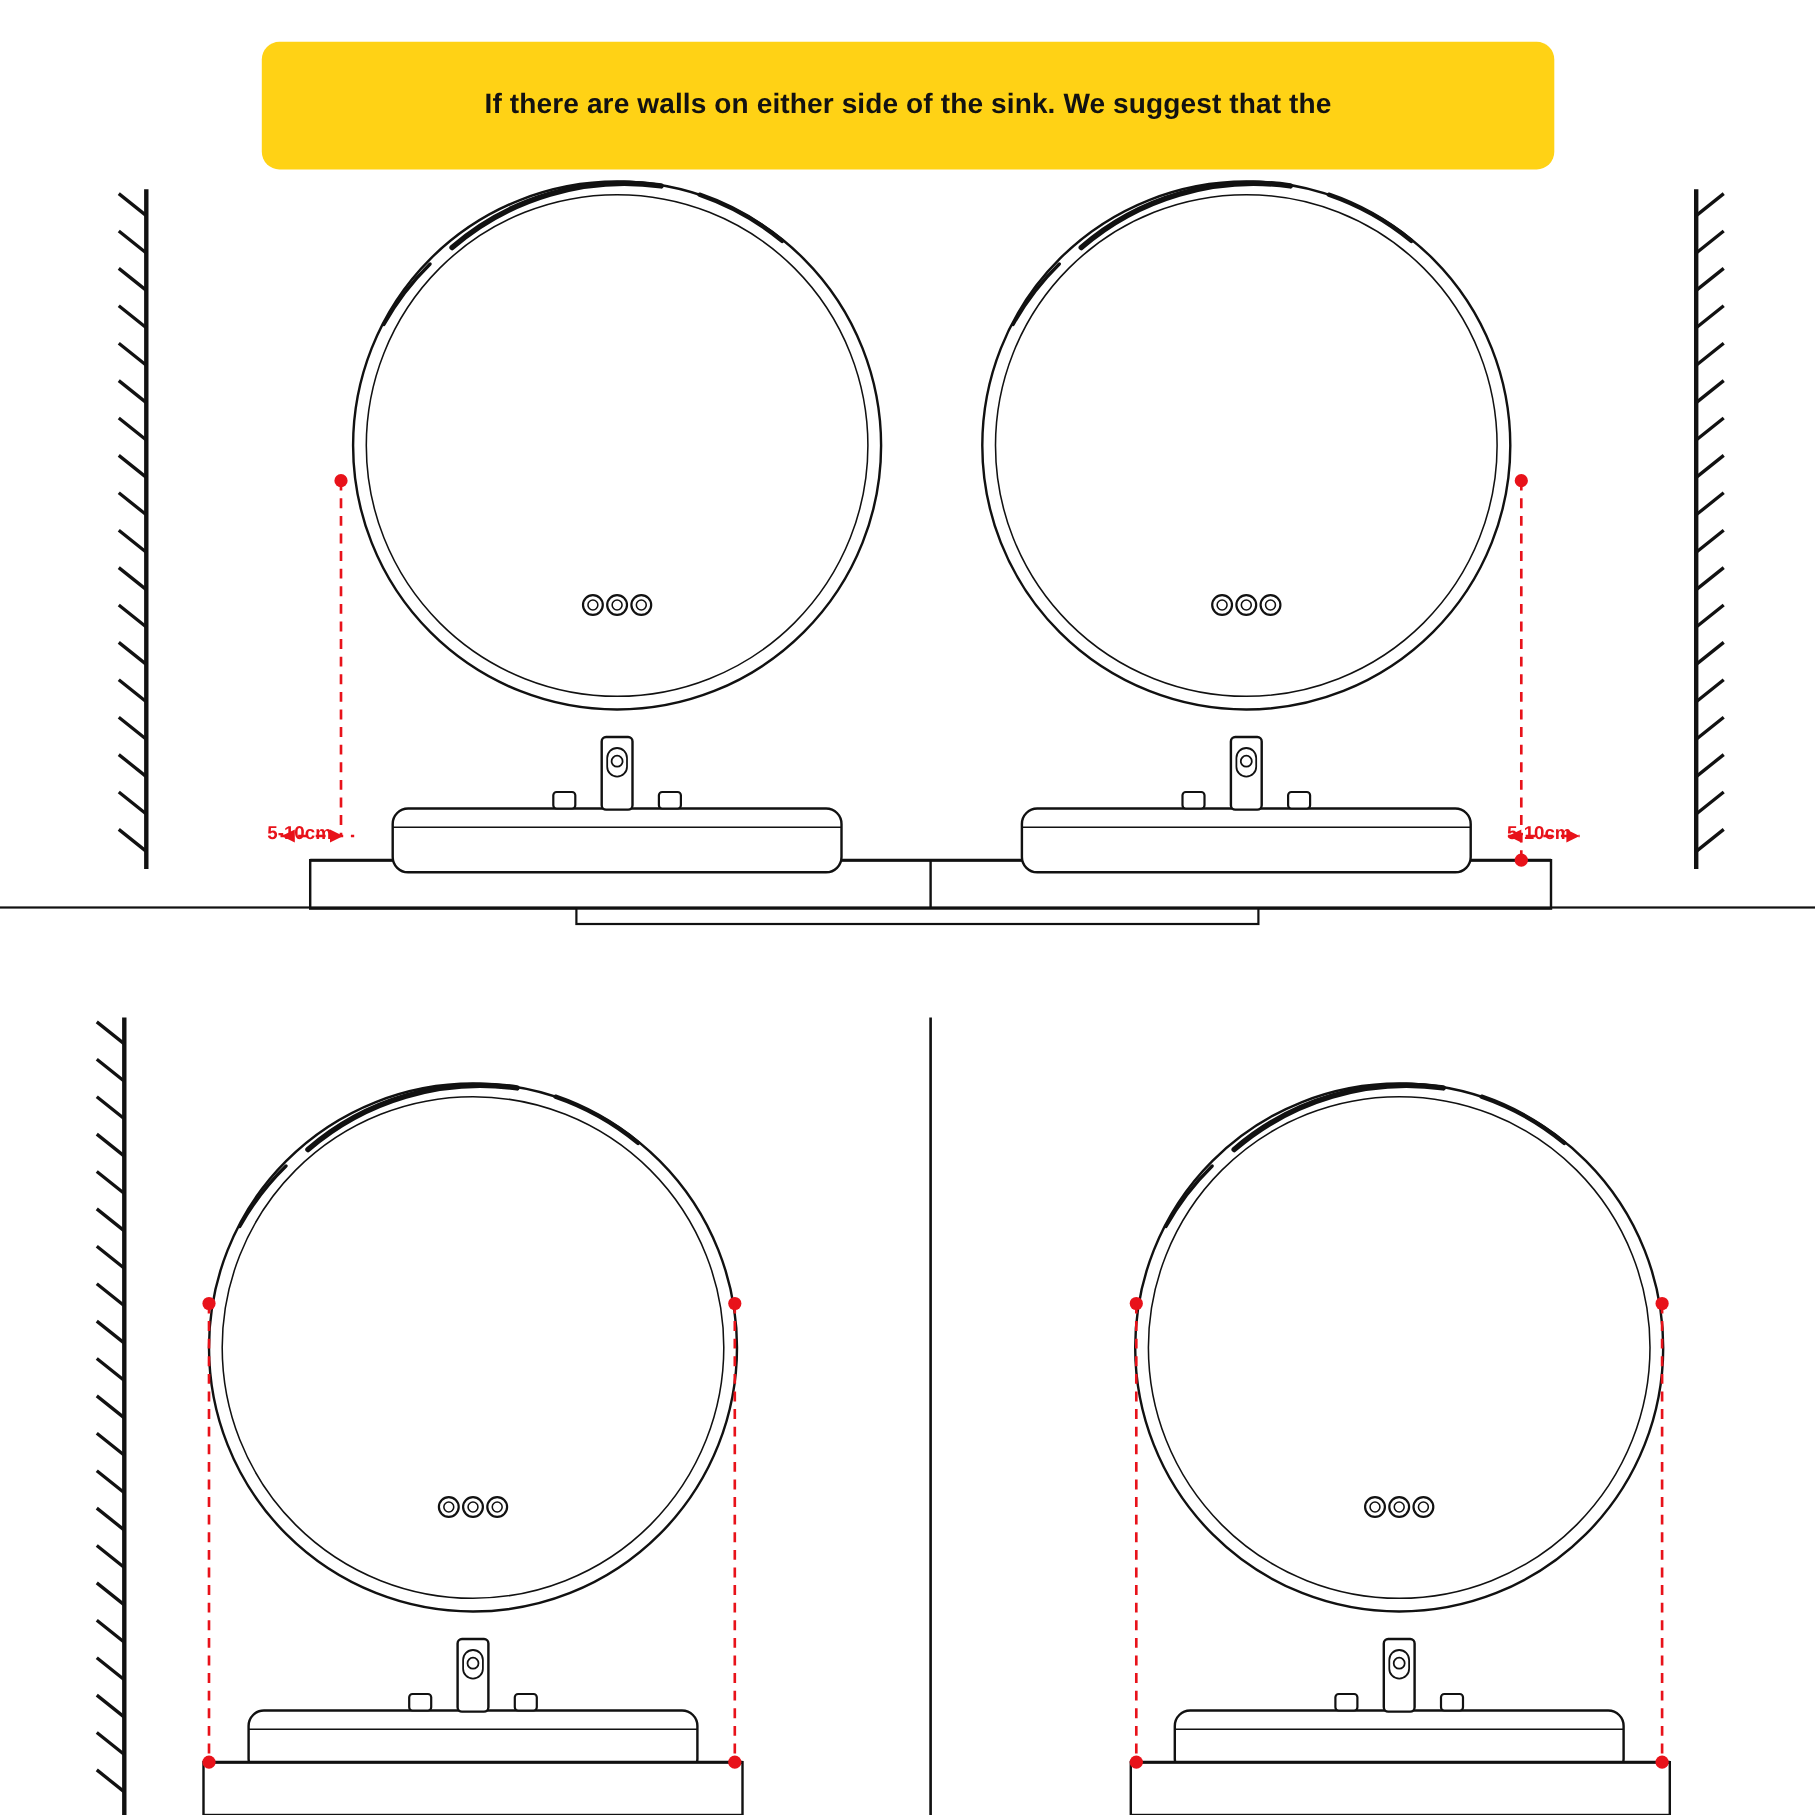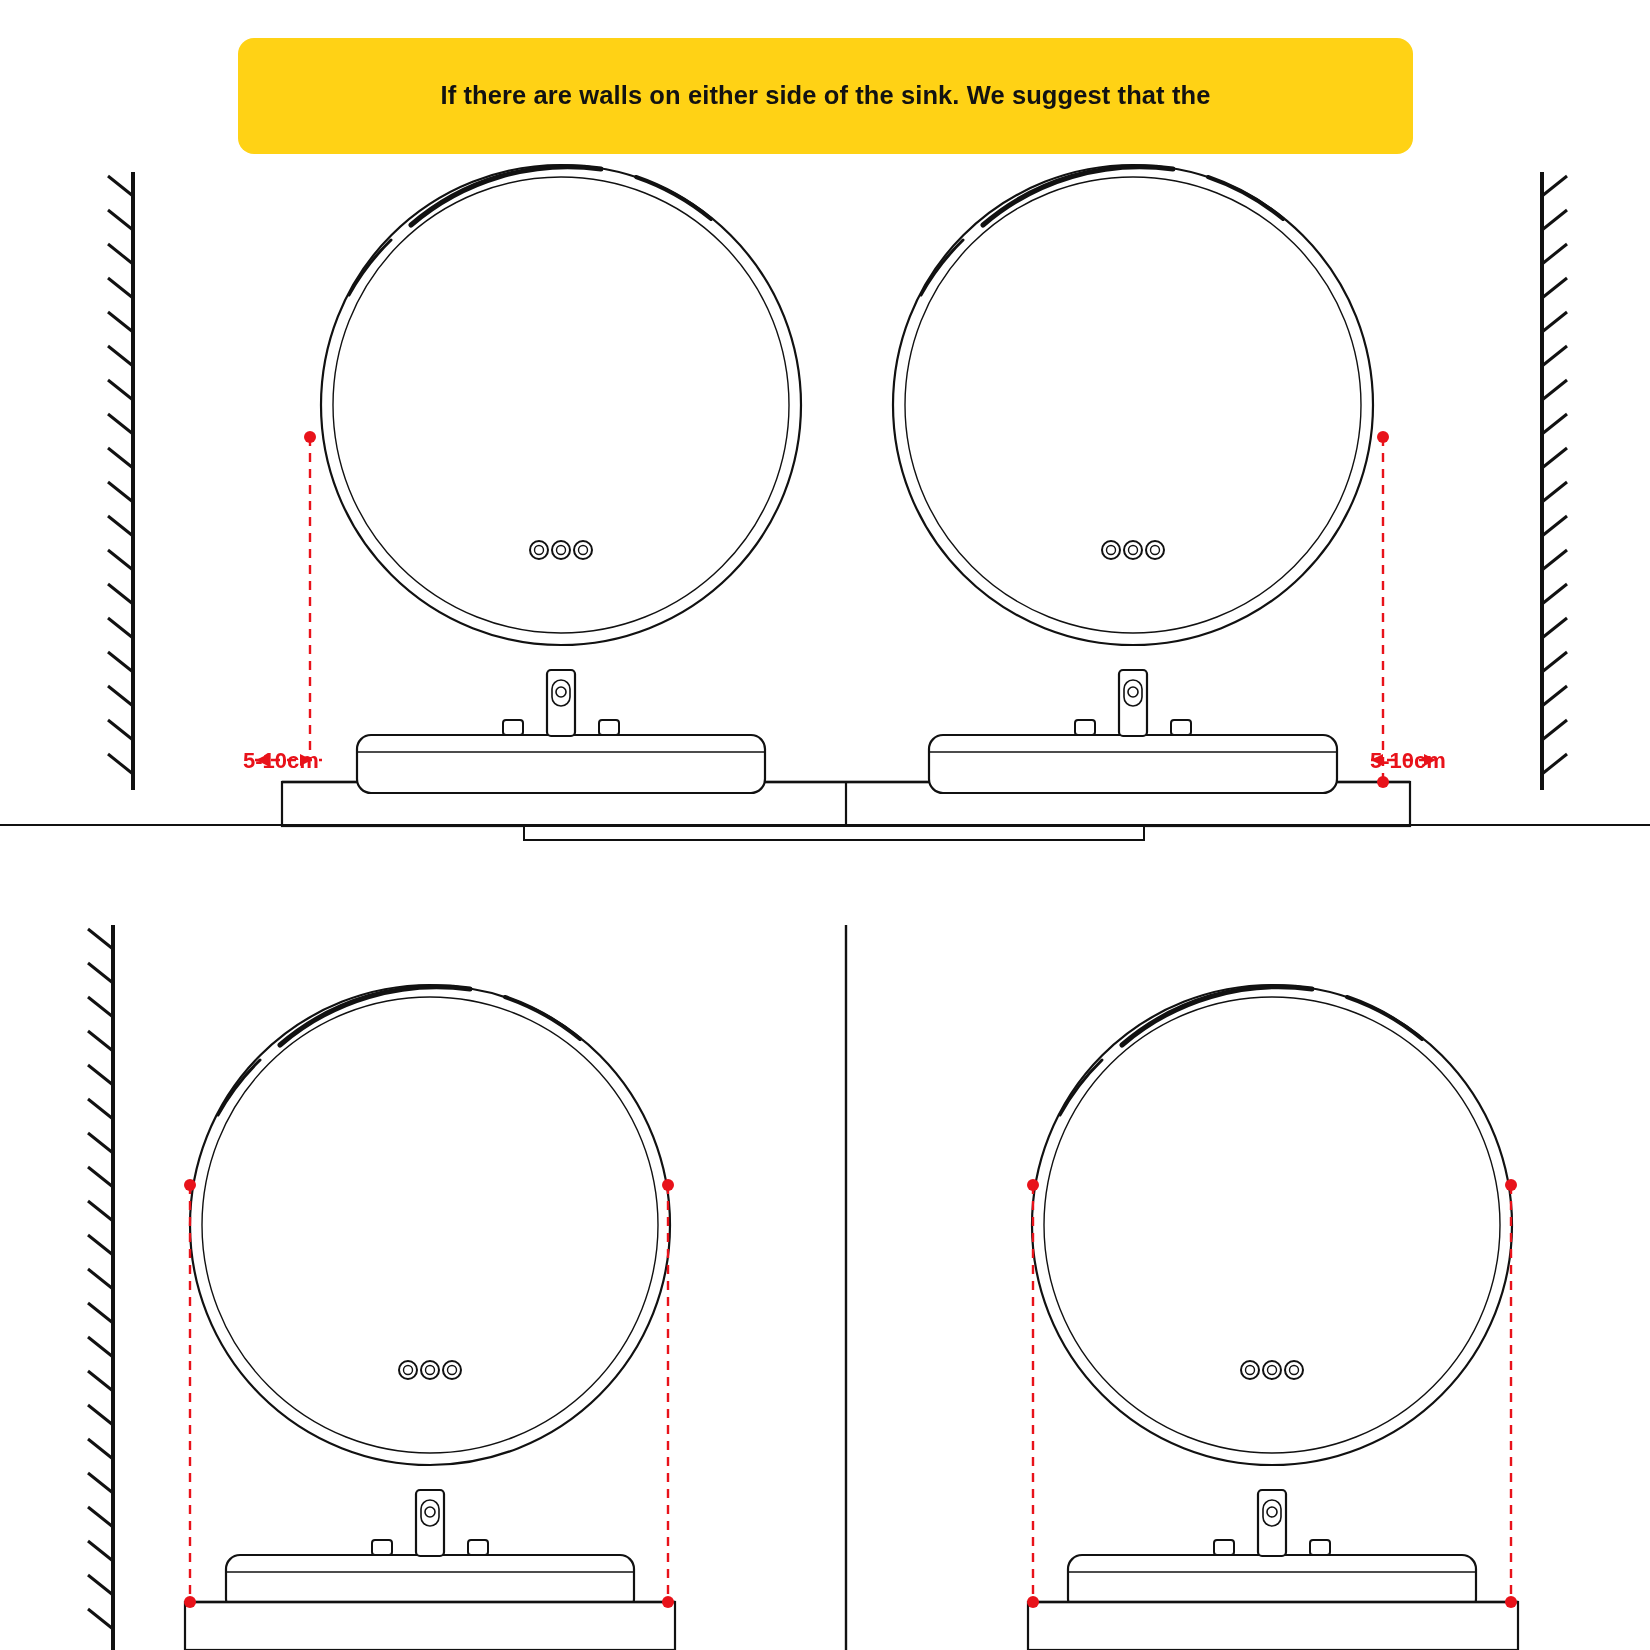--- a/index.html
+++ b/index.html
@@ -63,21 +63,21 @@
     width: 1650px;
     height: 2px;
     background: #111;
   }
 
   svg { display: block; overflow: visible; }
 
   .dimlabel {
     position: absolute;
     color: #E8121A;
-    font-size: 22px;
+    font-size: 17px;
     font-weight: bold;
     font-family: "Liberation Sans", sans-serif;
     white-space: nowrap;
   }
   #dimlabel-top-left { left: 243px; top: 748px; }
   #dimlabel-top-right { left: 1370px; top: 748px; }
 </style>
 </head>
 <body>
 

